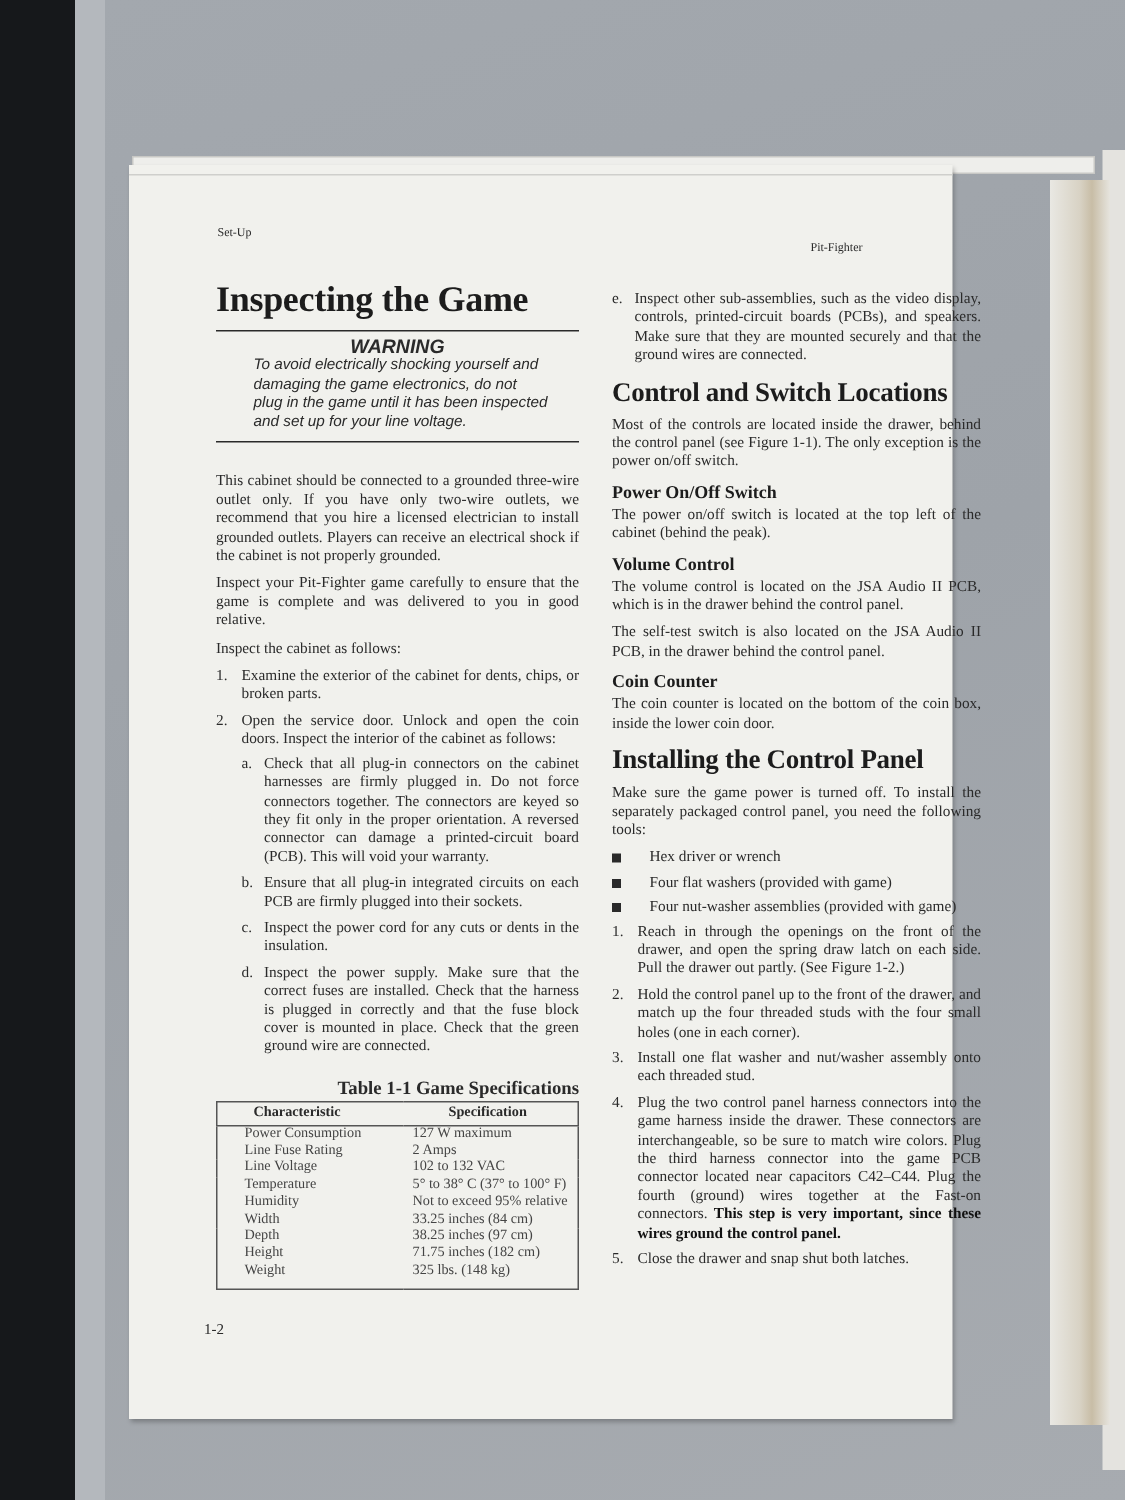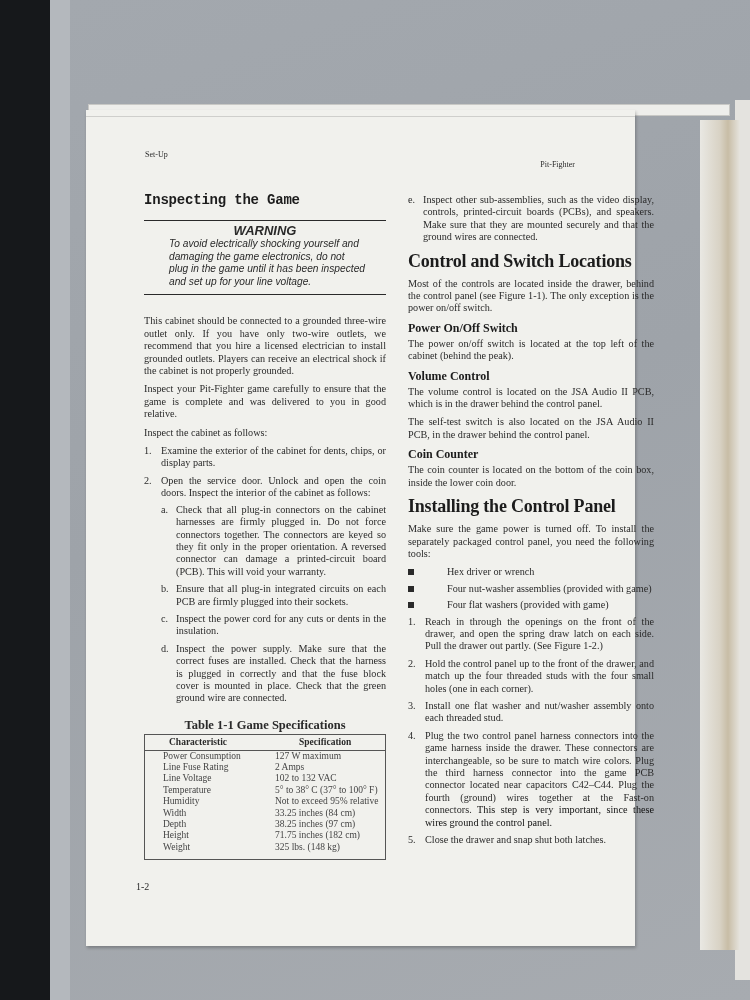--- a/index.html
+++ b/index.html
@@ -36,48 +36,48 @@
   }
   .running-left { position: absolute; left: 59px; top: 40px; font-size: 8px; }
   .running-right { position: absolute; right: 60px; top: 50px; font-size: 8px; }
   .page-num { position: absolute; left: 50px; top: 771px; font-size: 10px; }
 
   .col { position: absolute; font-size: 10.2px; line-height: 12.4px; text-align: justify; }
   .col-left { left: 58px; top: 78px; width: 242px; }
   .col-right { left: 322px; top: 84px; width: 246px; }
 
   h1 { font-family: "Liberation Serif", "DejaVu Serif", serif; font-weight: bold; margin: 0; color: #1c1c1c; letter-spacing: -0.2px; }
-  h1.main { font-size: 14px; line-height: 24px; margin-bottom: 8px; font-family: Liberation Mono, monospace; }
+  h1.main { font-size: 24px; line-height: 24px; margin-bottom: 8px; }
   h1.sec { font-size: 18px; line-height: 22px; margin: 6px 0 6px; }
   h2 { font-size: 12px; line-height: 15px; font-weight: bold; margin: 5px 0 2px; color: #1c1c1c; }
 
   .warn-box { border-top: 1.5px solid #2a2a2a; border-bottom: 1.5px solid #2a2a2a; padding: 3px 0 6px; margin-bottom: 20px; }
   .warn-title { font-family: "Liberation Sans", "DejaVu Sans", sans-serif; font-weight: bold; font-style: italic; font-size: 13px; text-align: center; margin: 1px 0 1px; }
   .warn-text { font-family: "Liberation Sans", "DejaVu Sans", sans-serif; font-style: italic; font-size: 10.2px; line-height: 12.5px; padding: 0 20px 0 25px; text-align: left; }
 
   p { margin: 0 0 6px; }
   ol.num { list-style: none; margin: 0; padding: 0; }
   ol.num > li { position: relative; padding-left: 17px; margin-bottom: 5px; }
   ol.num > li > .marker { position: absolute; left: 0; top: 0; }
   ol.alpha { list-style: none; margin: 4px 0 0; padding: 0; }
   ol.alpha > li { position: relative; padding-left: 15px; margin-bottom: 5px; }
   ol.alpha > li > .marker { position: absolute; left: 0; top: 0; }
   ul.sq { list-style: none; margin: 0 0 3px; padding: 0; }
-  ul.sq li { position: relative; padding-left: 39px; margin-bottom: 4px; }
+  ul.sq li { position: relative; padding-left: 25px; margin-bottom: 4px; }
   ul.sq li .bullet { position: absolute; left: 0; top: 3px; width: 6px; height: 6px; background: #2a2a2a; }
 
-  .tbl-title { font-weight: bold; font-size: 12.5px; text-align: center; margin: 14px 0 3px; }
+  .tbl-title { font-weight: bold; font-size: 12.5px; text-align: right; margin: 14px 0 3px; }
   .spec-table { border: 1px solid #555; width: 100%; border-collapse: collapse; font-size: 9.5px; line-height: 11.4px; }
   .spec-table th { font-weight: bold; text-align: left; padding: 2px 6px 1px; border-bottom: 1px solid #555; }
   .spec-table th:first-child { padding-left: 24px; }
   .spec-table th:last-child { padding-left: 30px; }
   .spec-table td { padding: 0 6px; color: #444; text-align: left; }
   .spec-table td:first-child { width: 100px; padding-left: 18px; }
   .spec-table tr:last-child td { padding-bottom: 6px; }
-  b.emph { font-weight: normal; color: #111; }
+  b.emph { font-weight: bold; color: #111; }
 </style>
 </head>
 <body>
 
 <div class="dark-strip"></div>
 <div class="light-strip"></div>
 <div class="table-surface"></div>
 <div class="stack-edge2"></div>
 <div class="stack-edge"></div>
 <div class="paper-back"></div>
@@ -91,21 +91,21 @@
     <div class="warn-box">
       <div class="warn-title">WARNING</div>
       <div class="warn-text">To avoid electrically shocking yourself and damaging the game electronics, do not plug in the game until it has been inspected and set up for your line voltage.</div>
     </div>
     <p>This cabinet should be connected to a grounded three-wire outlet only. If you have only two-wire outlets, we recommend that you hire a licensed electrician to install grounded outlets. Players can receive an electrical shock if the cabinet is not properly grounded.</p>
     <p>Inspect your Pit-Fighter game carefully to ensure that the game is complete and was delivered to you in good relative.</p>
     <p>Inspect the cabinet as follows:</p>
     <ol class="num">
       <li>
         <span class="marker">1.</span>
-        <span>Examine the exterior of the cabinet for dents, chips, or display parts.</span>
+        <span>Examine the exterior of the cabinet for dents, chips, or broken parts.</span>
       </li>
       <li>
         <span class="marker">2.</span>
         <span>Open the service door. Unlock and open the coin doors. Inspect the interior of the cabinet as follows:</span>
         <ol class="alpha">
           <li>
             <span class="marker">a.</span>
             <span>Check that all plug-in connectors on the cabinet harnesses are firmly plugged in. Do not force connectors together. The connectors are keyed so they fit only in the proper orientation. A reversed connector can damage a printed-circuit board (PCB). This will void your warranty.</span>
           </li>
           <li>
@@ -189,22 +189,22 @@
     <h2>Volume Control</h2>
     <p>The volume control is located on the JSA Audio II PCB, which is in the drawer behind the control panel.</p>
     <p>The self-test switch is also located on the JSA Audio II PCB, in the drawer behind the control panel.</p>
     <h2>Coin Counter</h2>
     <p>The coin counter is located on the bottom of the coin box, inside the lower coin door.</p>
 
     <h1 class="sec">Installing the Control Panel</h1>
     <p>Make sure the game power is turned off. To install the separately packaged control panel, you need the following tools:</p>
     <ul class="sq">
       <li><span class="bullet"></span><span>Hex driver or wrench</span></li>
+      <li><span class="bullet"></span><span>Four flat washers (provided with game)</span></li>
       <li><span class="bullet"></span><span>Four nut-washer assemblies (provided with game)</span></li>
-      <li><span class="bullet"></span><span>Four flat washers (provided with game)</span></li>
     </ul>
     <ol class="num">
       <li>
         <span class="marker">1.</span>
         <span>Reach in through the openings on the front of the drawer, and open the spring draw latch on each side. Pull the drawer out partly. (See Figure 1-2.)</span>
       </li>
       <li>
         <span class="marker">2.</span>
         <span>Hold the control panel up to the front of the drawer, and match up the four threaded studs with the four small holes (one in each corner).</span>
       </li>

